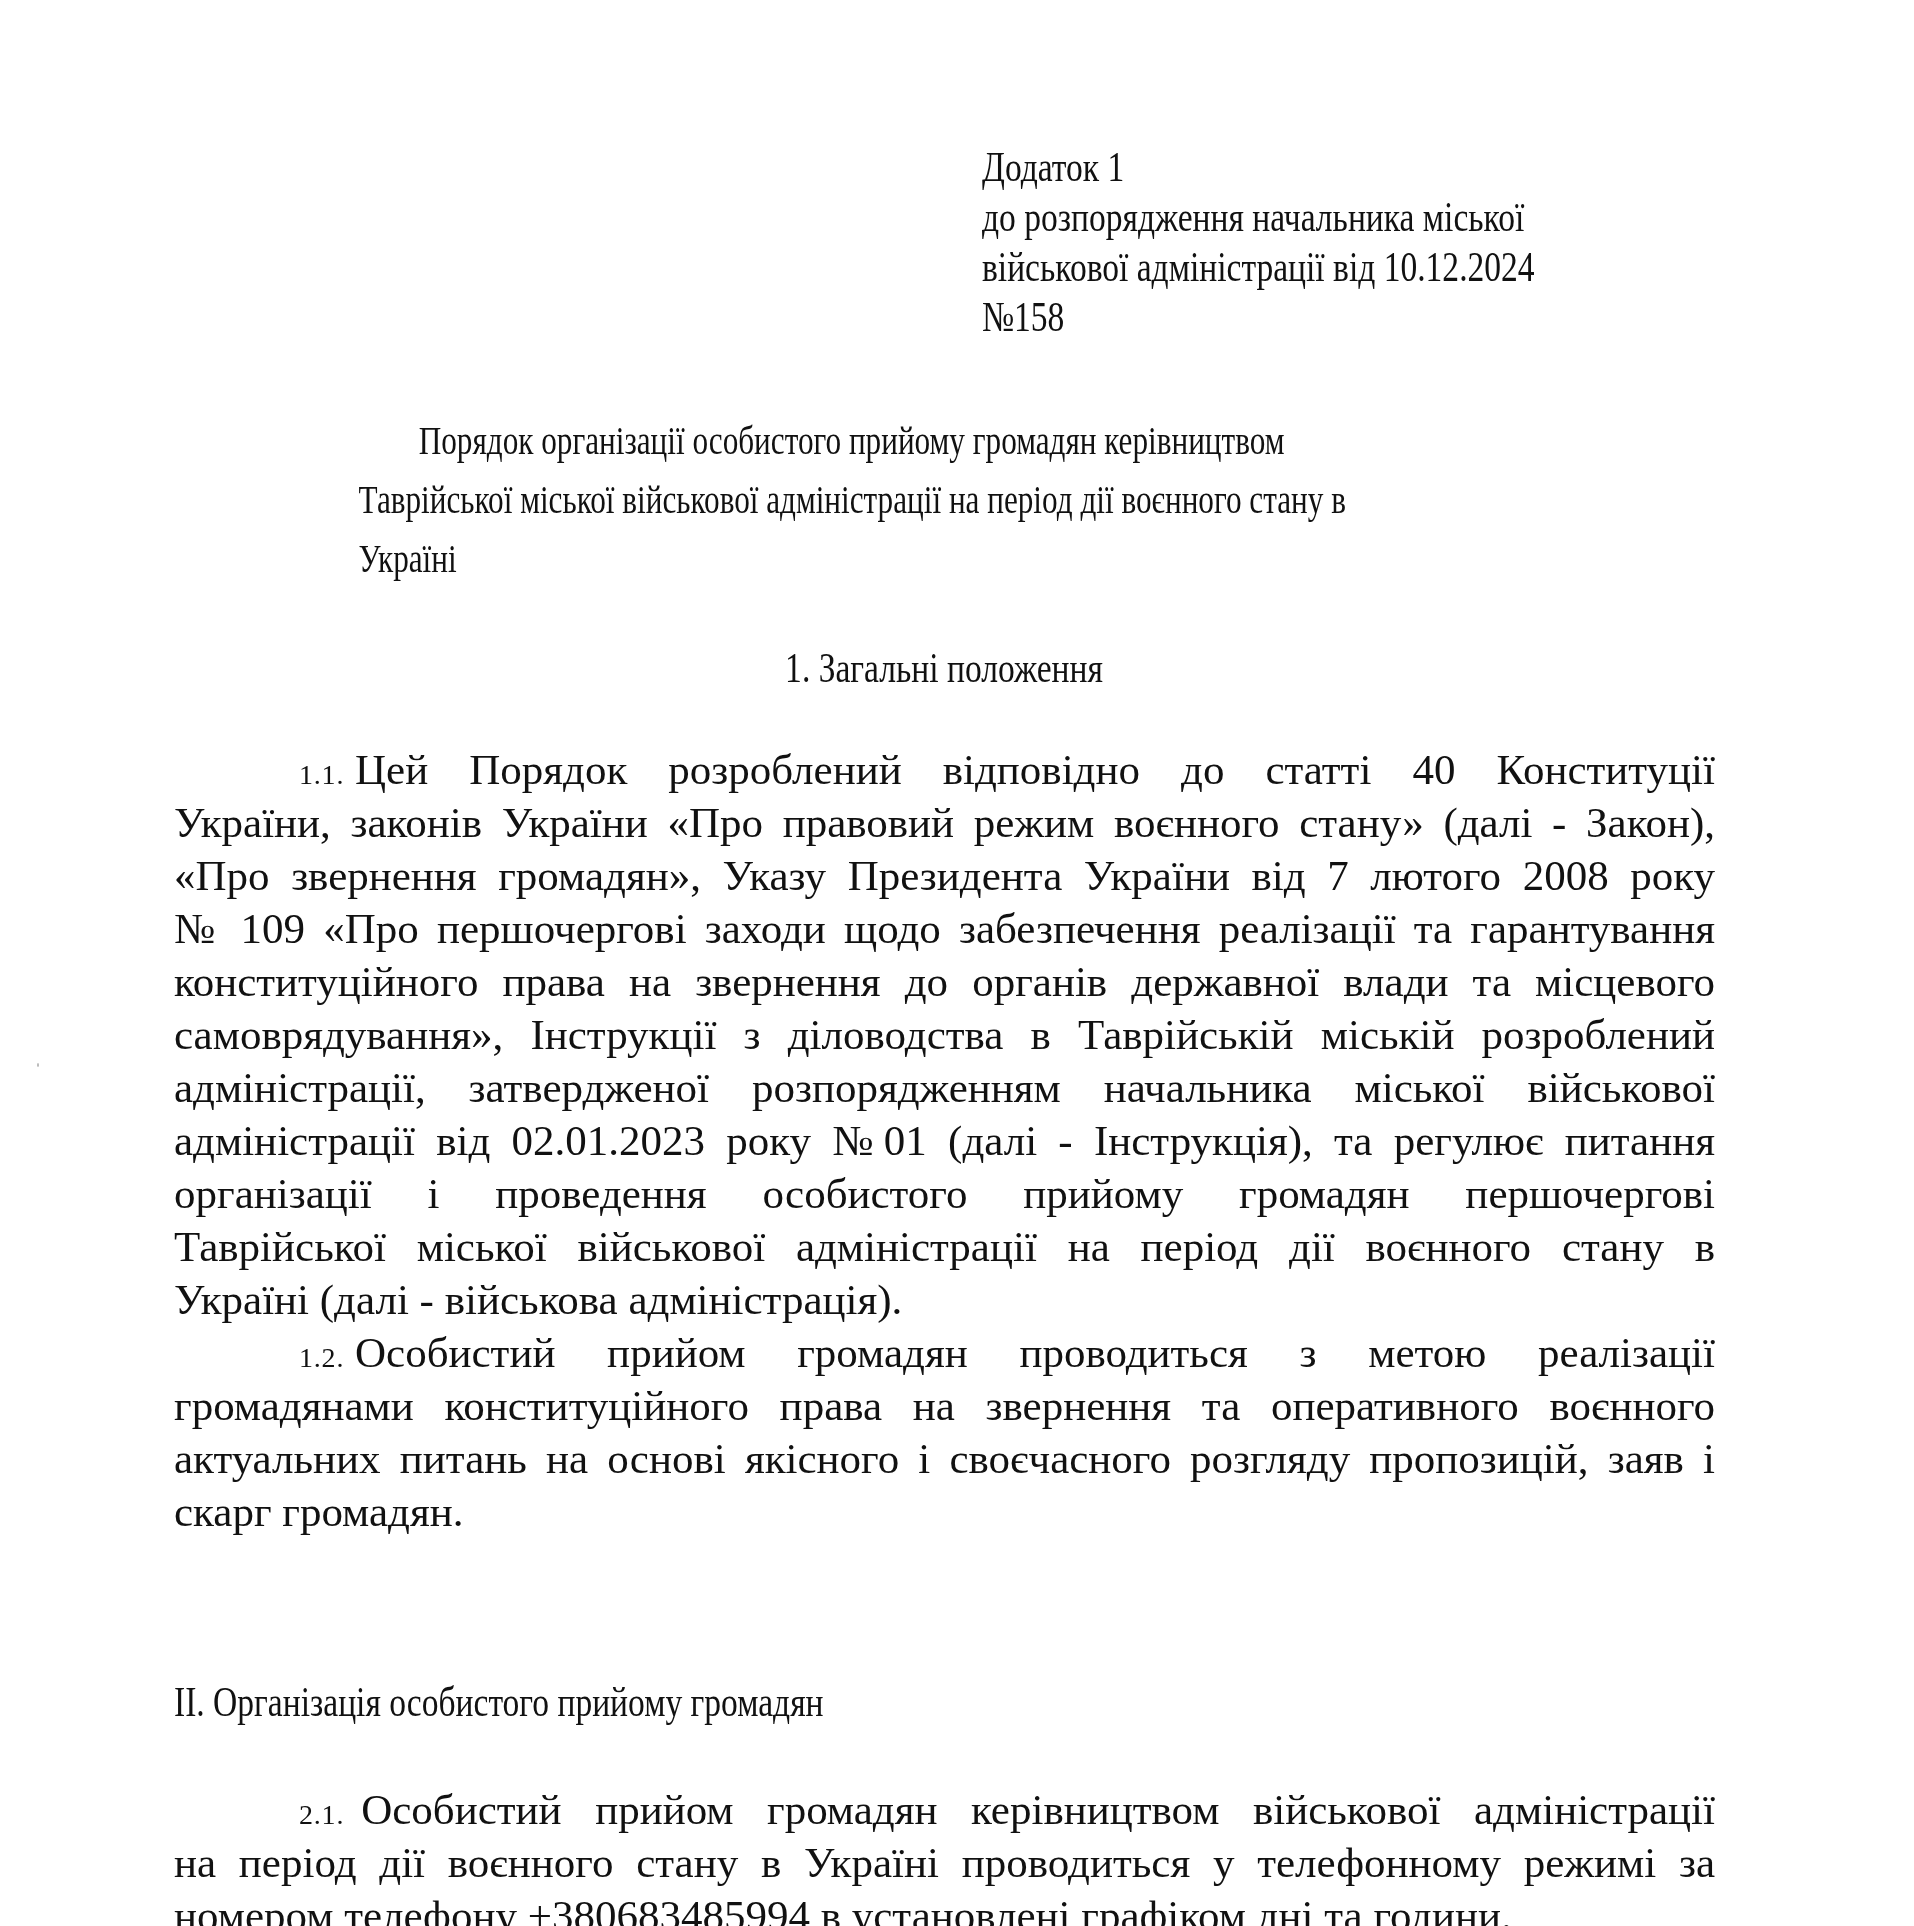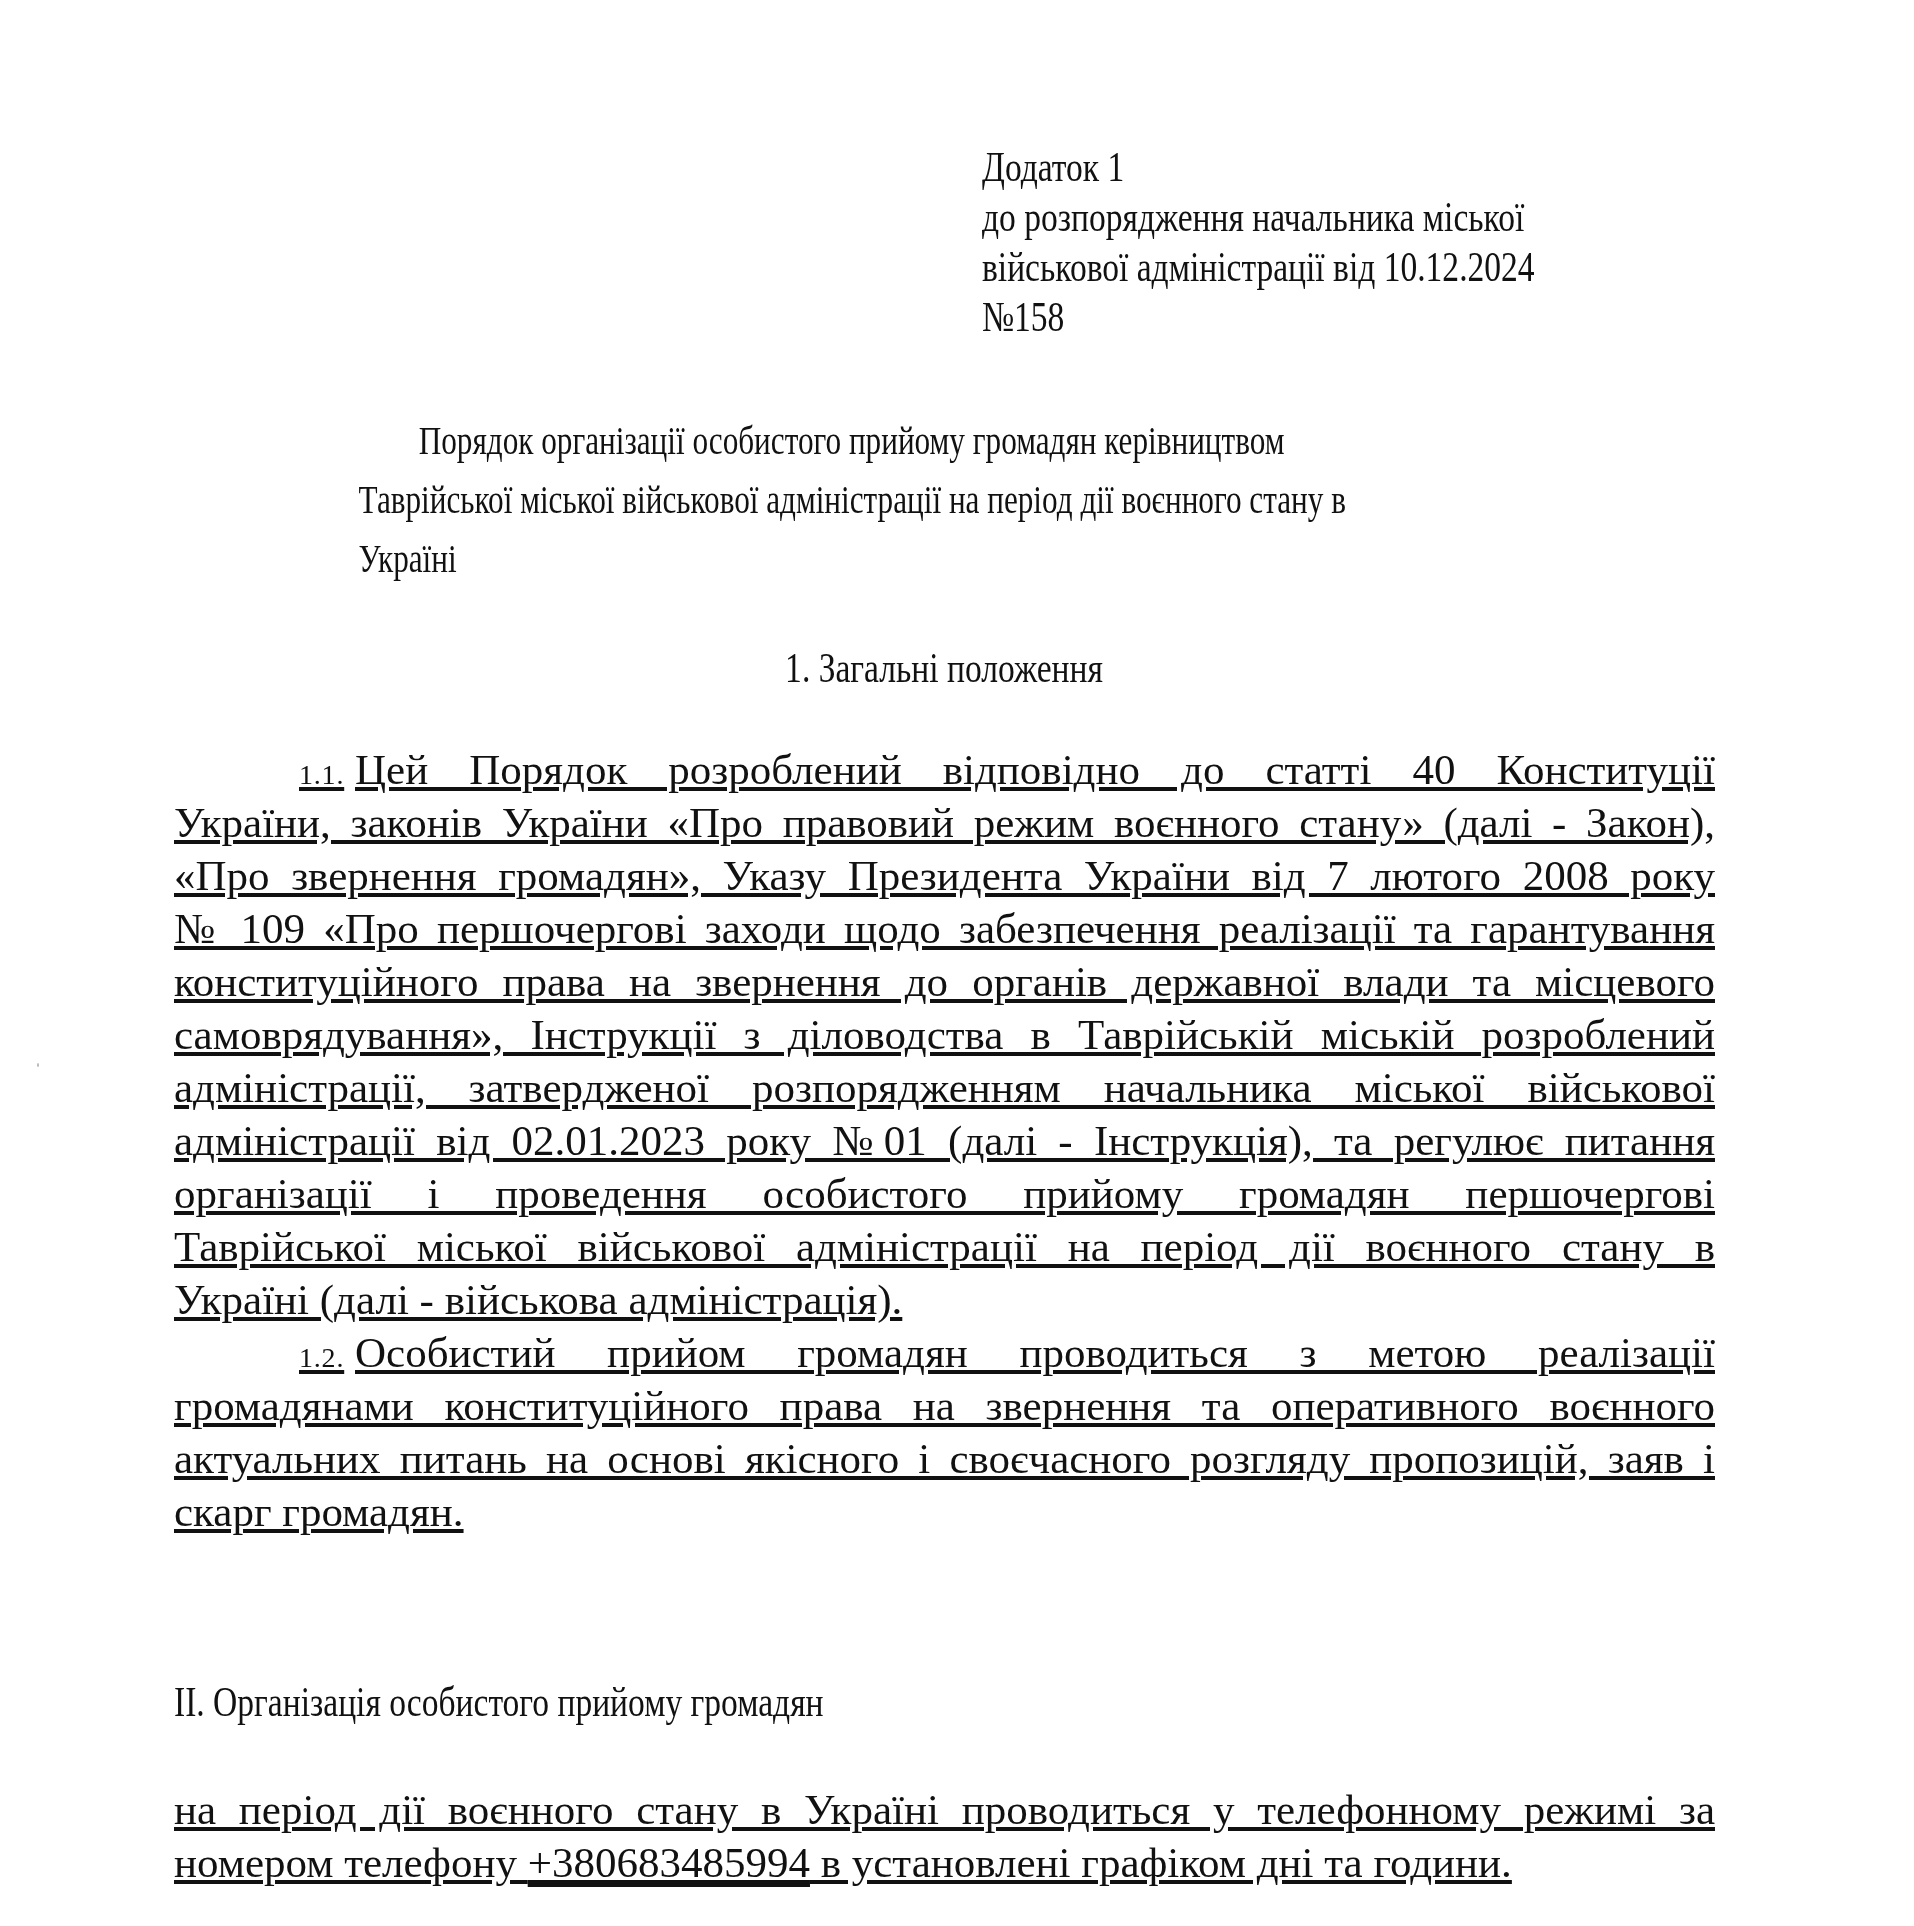--- a/index.html
+++ b/index.html
@@ -47,21 +47,21 @@
   .body-block {
     position: absolute;
     left: 174px;
     width: 1541px;
     font-size: 43px;
     line-height: 53px;
   }
   .b1 { top: 743px; }
   .b2 { top: 1783px; }
 
-  .para { margin: 0; text-decoration: underline; }
+  .para { margin: 0; }
   .jl {
     display: block;
     text-align: justify;
     text-align-last: justify;
     white-space: nowrap;
     overflow: visible;
     height: 53px;
   }
   .jl.last { text-align-last: left; text-align: left; }
   .jl.indent { padding-left: 125px; }
@@ -111,20 +111,21 @@
       <span class="jl" style="width: 1541px; box-sizing: border-box;">громадянами конституційного права на звернення та оперативного воєнного</span>
       <span class="jl" style="width: 1541px; box-sizing: border-box;">актуальних питань на основі якісного і своєчасного розгляду пропозицій, заяв і</span>
       <span class="jl last">скарг громадян.</span>
     </div>
   </div>
 
   <div class="sec-heading sec2" style="transform: scaleX(0.78); transform-origin: left center;">ІІ. Організація особистого прийому громадян</div>
 
   <div class="body-block b2">
     <div class="para">
+      <span class="jl indent" style="width: 1541px; box-sizing: border-box;"><span class="num wide">2.1.</span><span>Особистий прийом громадян керівництвом військової адміністрації</span></span>
       <span class="jl" style="width: 1541px; box-sizing: border-box;">на період дії воєнного стану в Україні проводиться у телефонному режимі за</span>
       <span class="jl last"><span>номером телефону </span><span class="phone">+380683485994</span><span> в установлені графіком дні та години.</span></span>
     </div>
 
   </div>
 
   <div class="speck" style="left:37px;top:1063px;width:2.3px;height:3.9px;"></div>
 
 </div>
 

